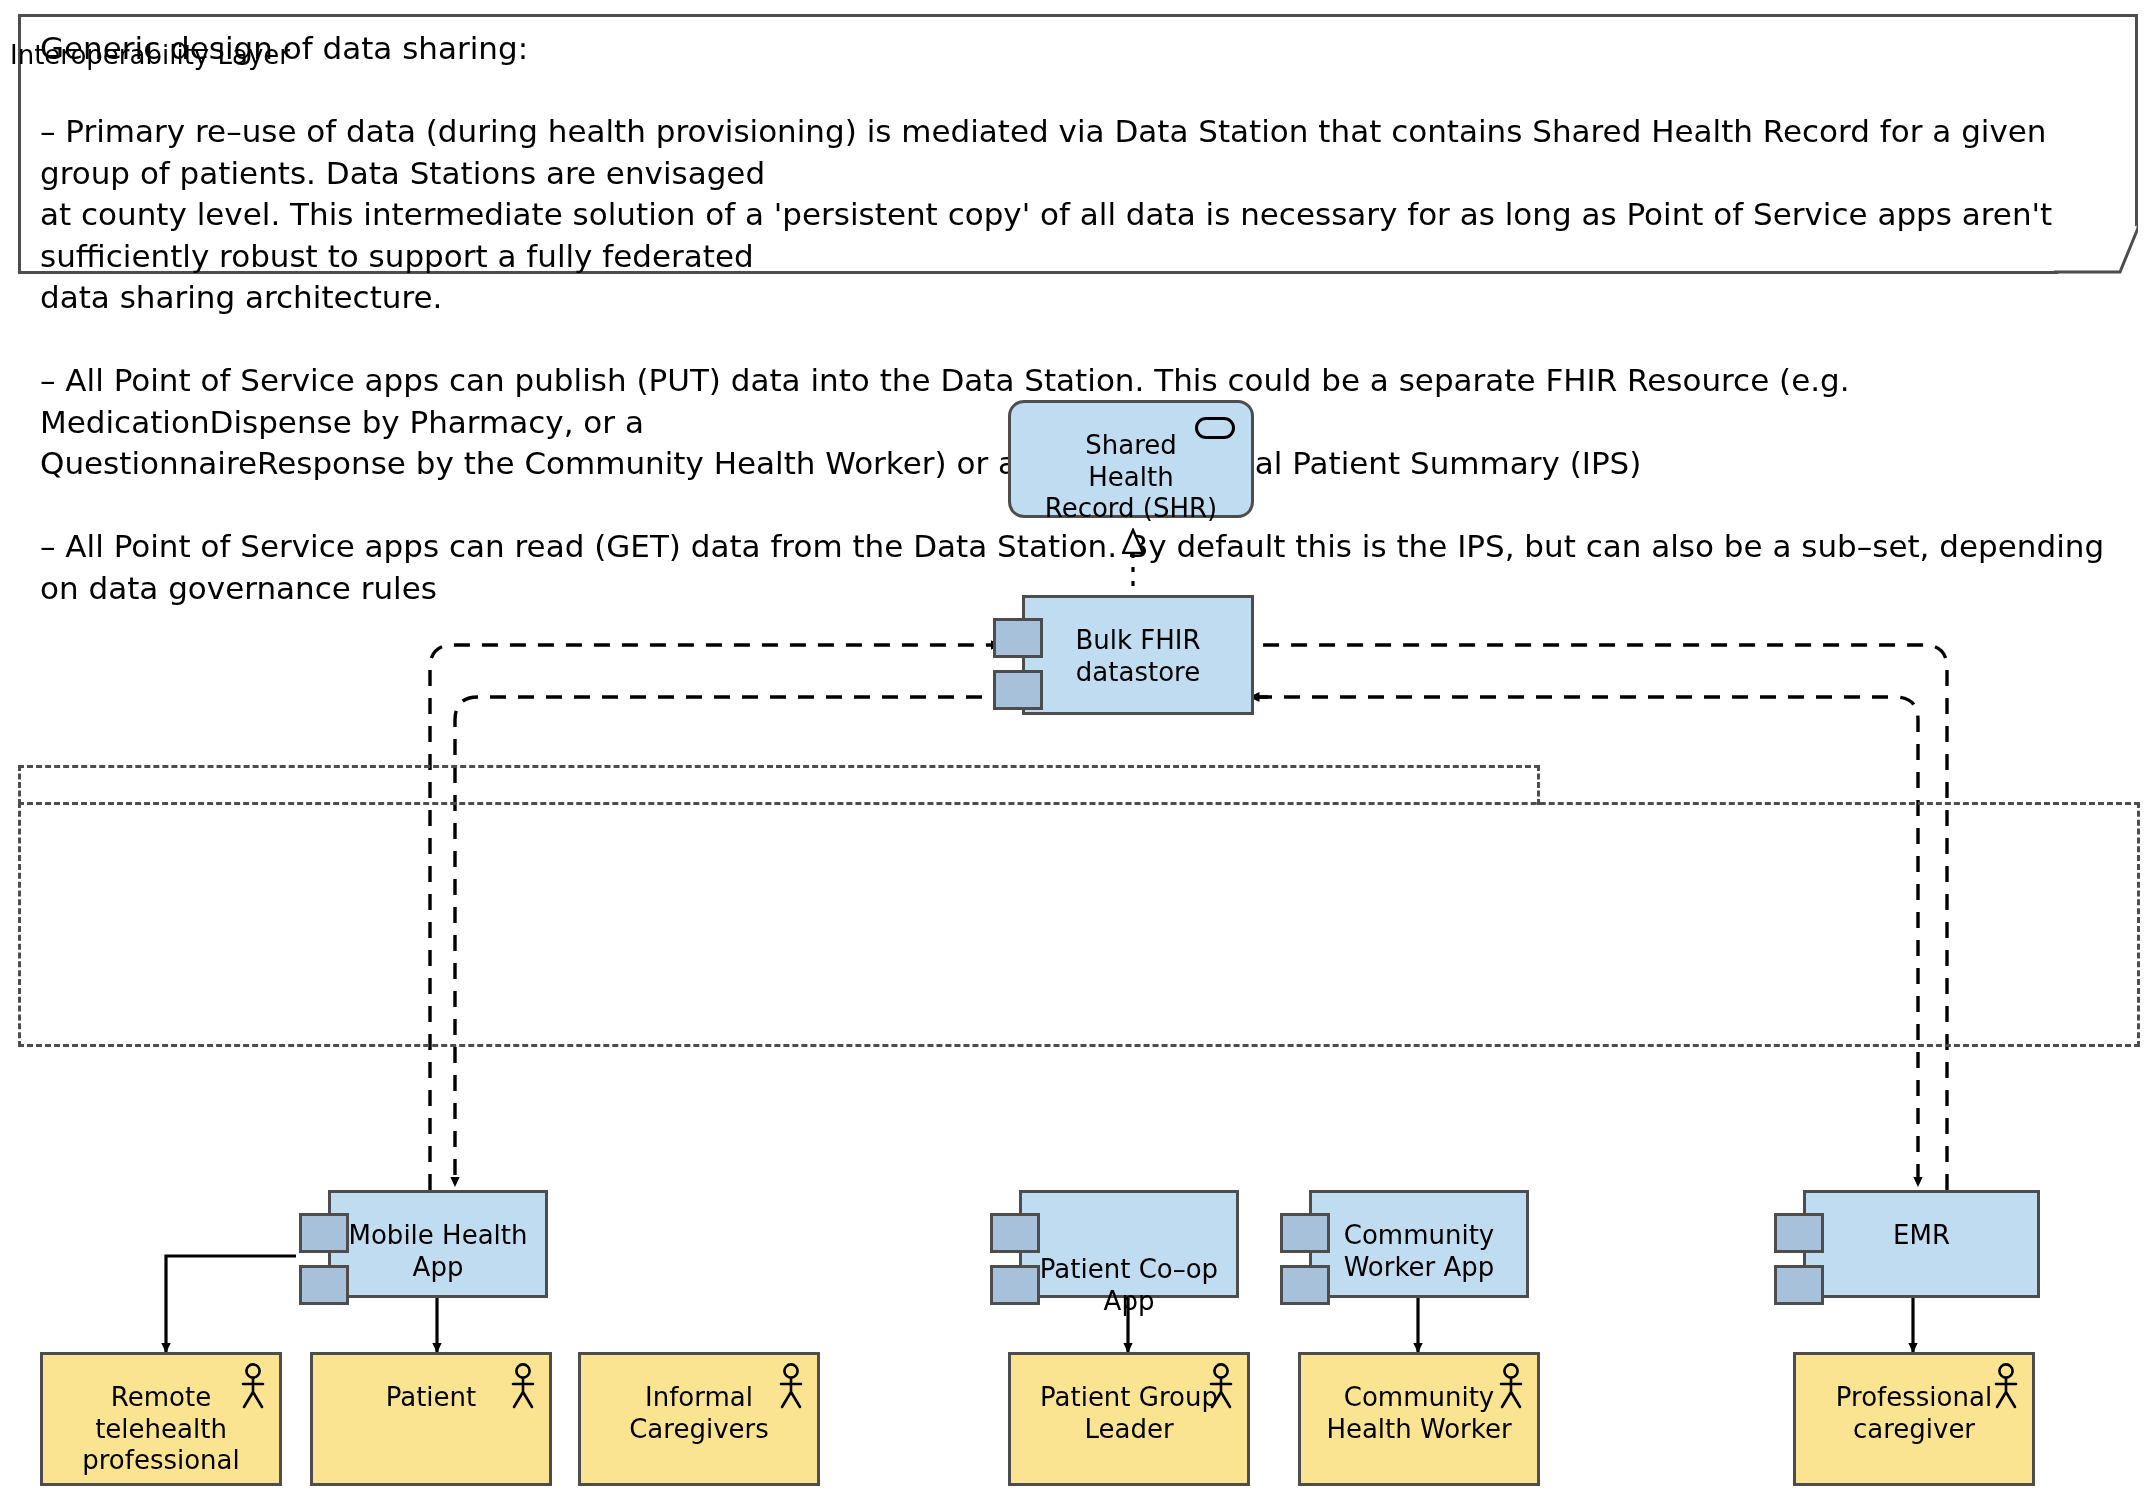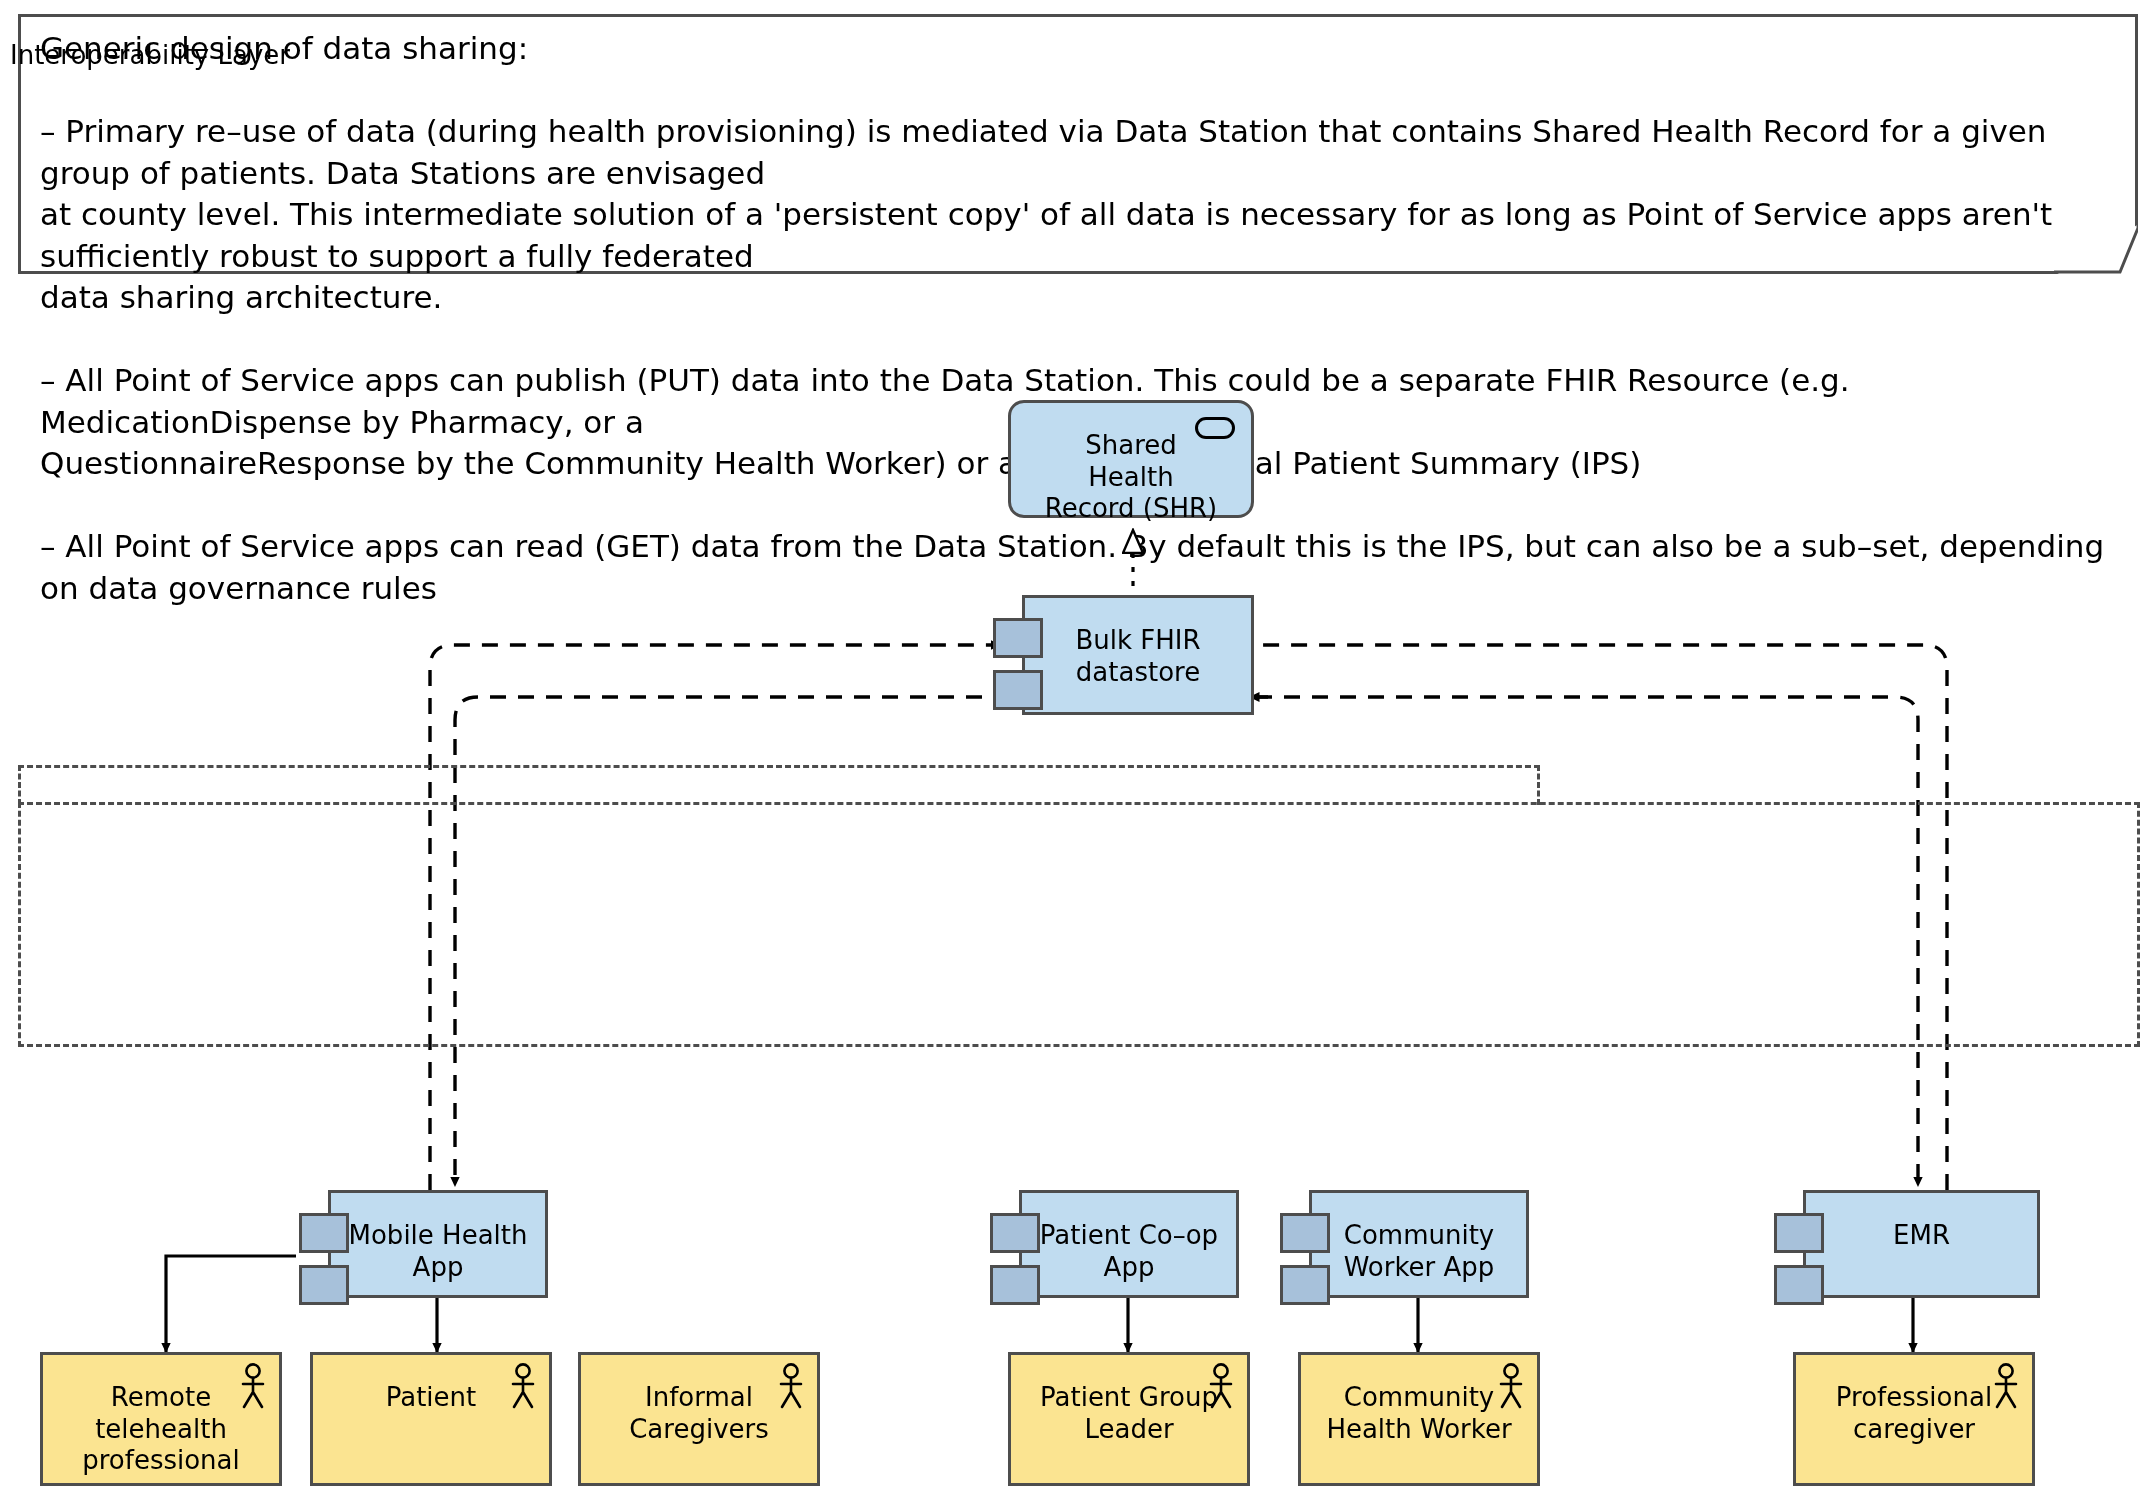--- a/index.html
+++ b/index.html
@@ -279,21 +279,21 @@
   <div class="node app" style="left:328px; top:1190px; width:220px; height:108px;">
     <span class="tab t1"></span>
     <span class="tab t2"></span>
     <span class="label" style="white-space: pre-line;">Mobile Health
 App</span>
   </div>
 
   <div class="node app" style="left:1019px; top:1190px; width:220px; height:108px;">
     <span class="tab t1"></span>
     <span class="tab t2"></span>
-    <span class="label" style="white-space: pre-line;">Patient Co–op
+    <span class="label" style="white-space: pre-line; margin-top: 34px;">Patient Co–op
 App</span>
   </div>
 
   <div class="node app" style="left:1309px; top:1190px; width:220px; height:108px;">
     <span class="tab t1"></span>
     <span class="tab t2"></span>
     <span class="label" style="white-space: pre-line;">Community
 Worker App</span>
   </div>
 

